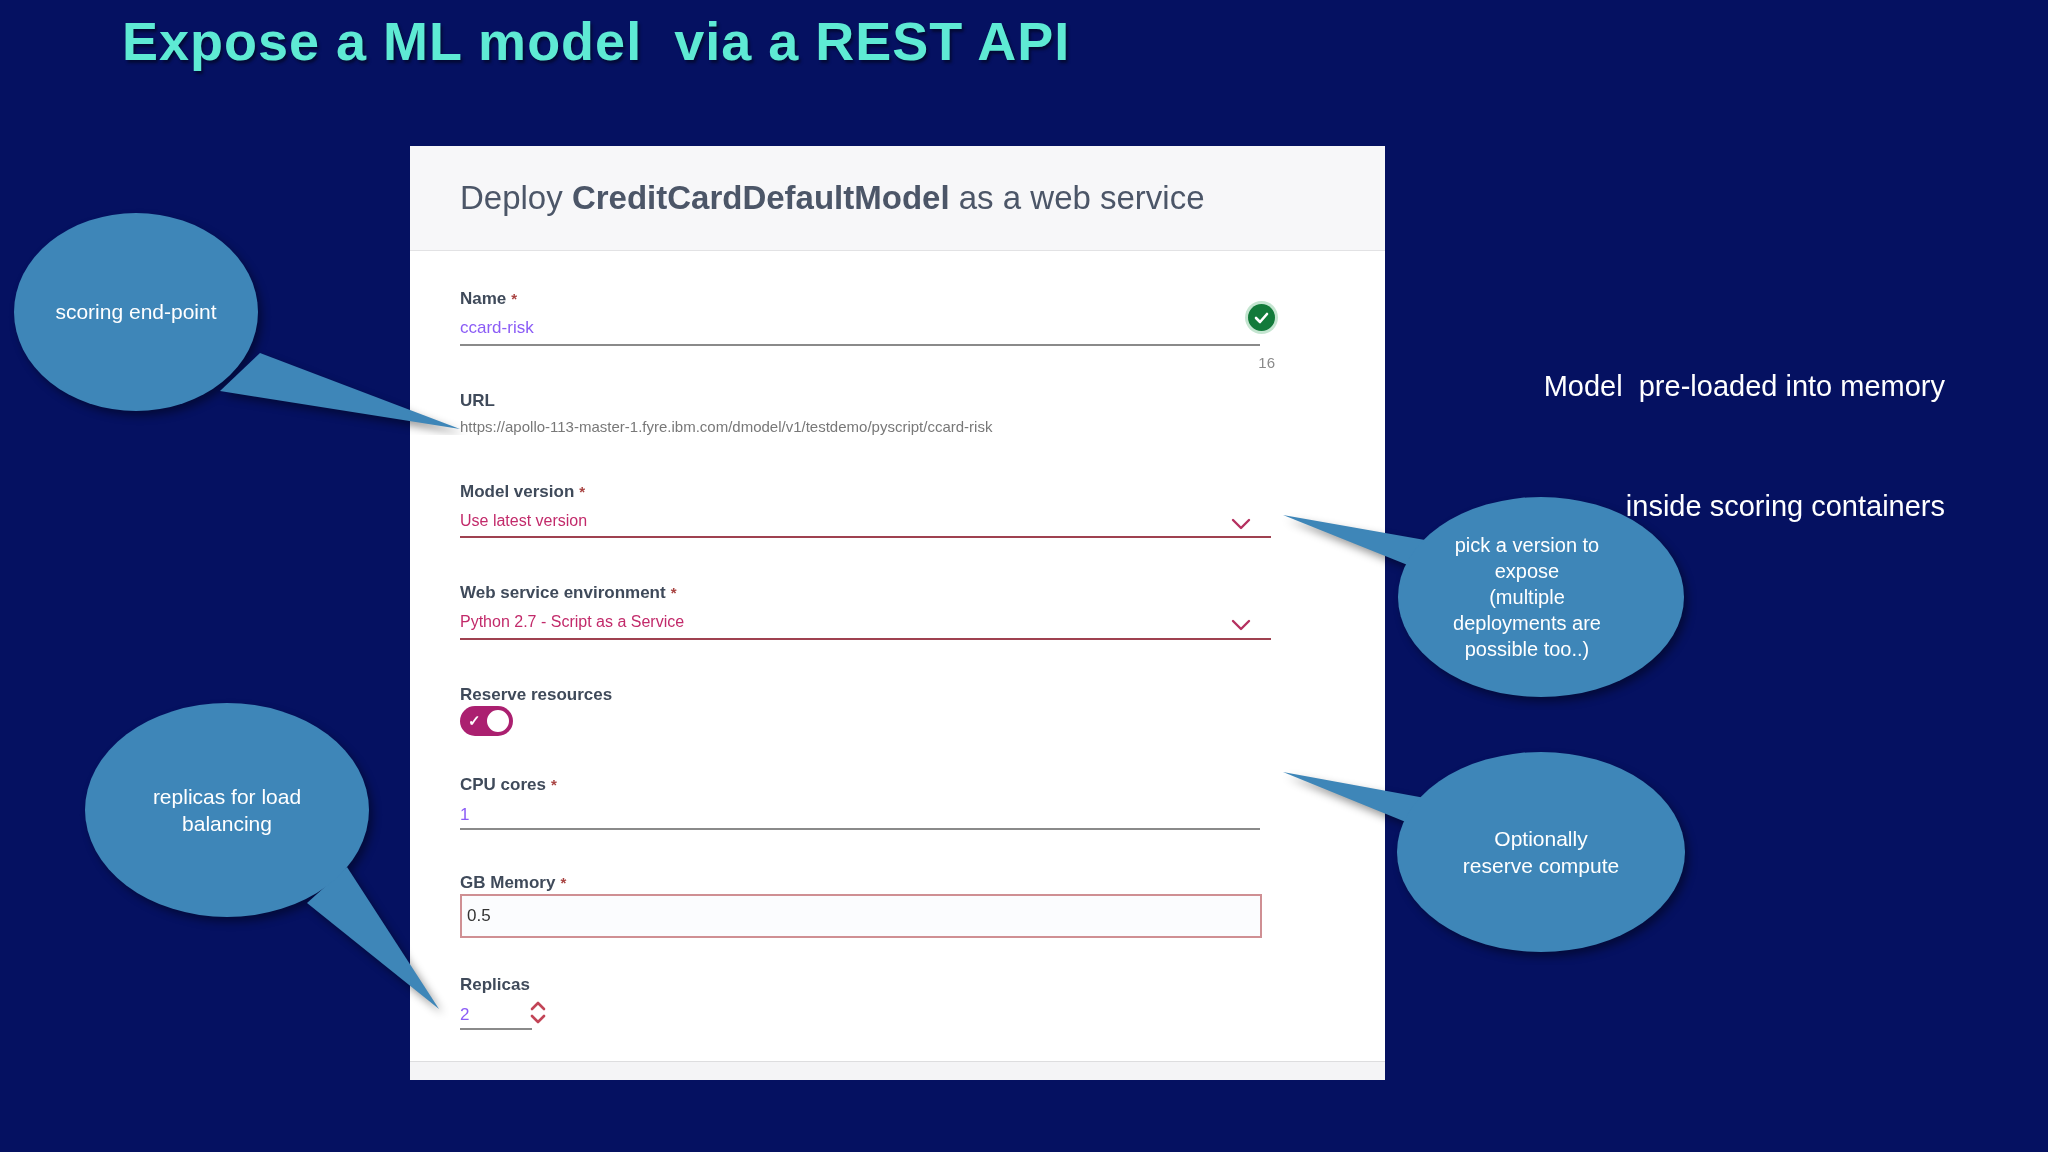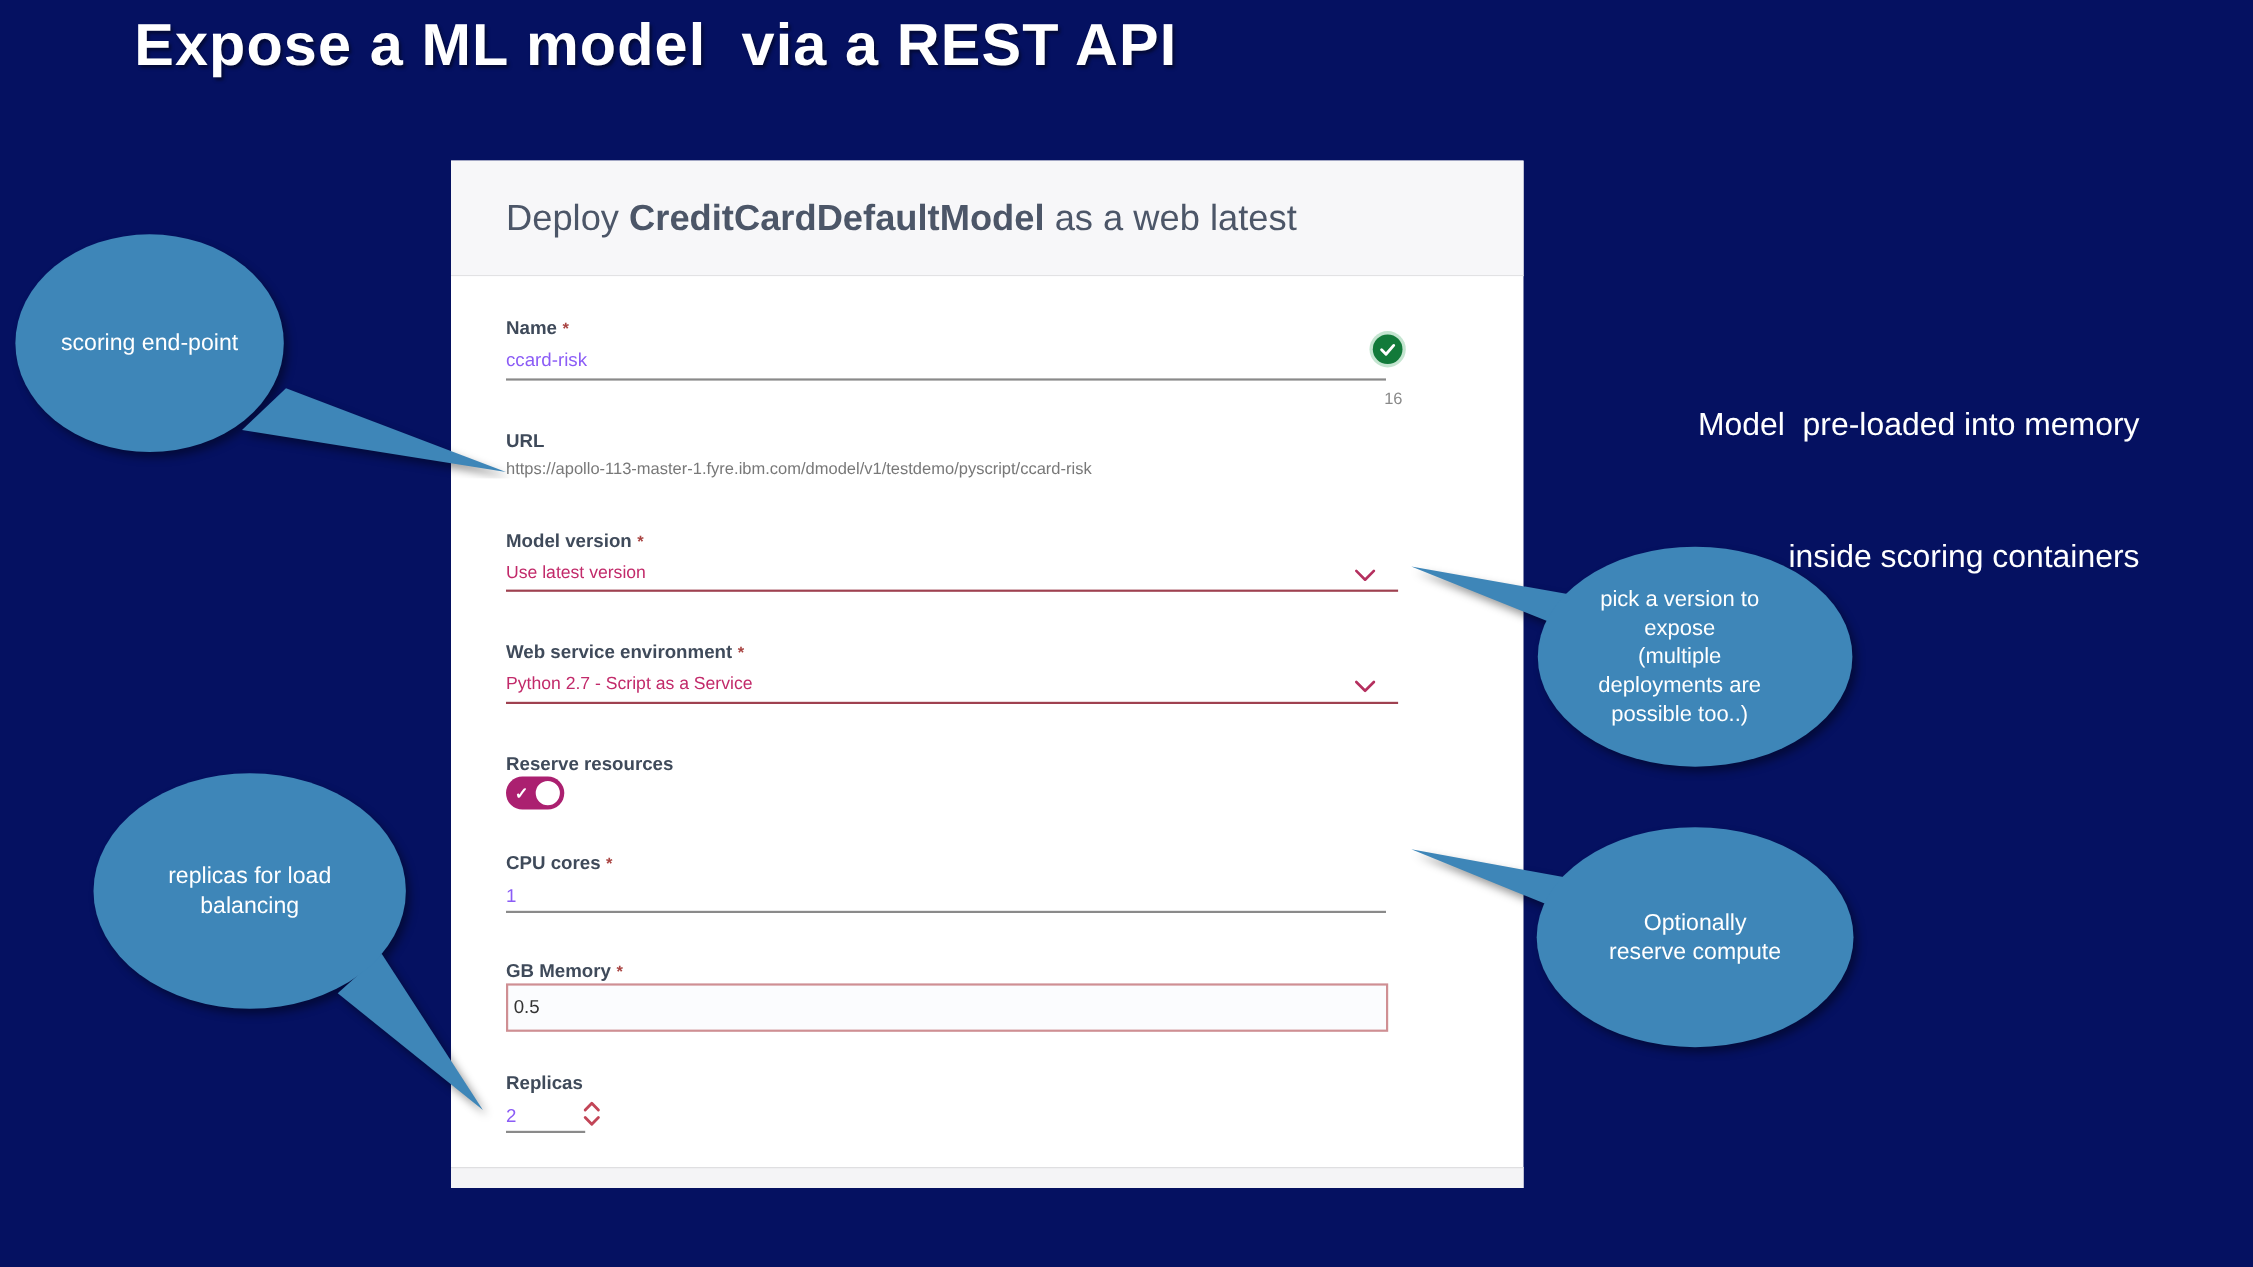--- a/index.html
+++ b/index.html
@@ -7,21 +7,21 @@
   body {
     position:relative;
     background:#051161;
     font-family:"Liberation Sans", sans-serif;
     overflow:hidden;
   }
 
   
   .slide-title {
     position:absolute; left:122px; top:10px;
-    font-size:54px; font-weight:700; color:#ffffff;
+    font-size:54px; font-weight:700; color:#5eead4;
     letter-spacing:1px; white-space:pre-wrap;
     text-shadow:2px 3px 3px rgba(0,0,0,0.45);
   }
 
   
   .note-right {
     position:absolute; left:1415px; top:286px; width:530px;
     color:#ffffff; font-size:29px; line-height:1.38;
     text-align:right; white-space:pre-wrap;
   }
@@ -101,21 +101,21 @@
 
 <div class="note-right">
   <div>Model  pre-loaded into memory</div>
   <div>inside scoring containers</div>
 </div>
 
 <div class="dialog">
 
   <div class="dialog-header">
     <span>
-      <span>Deploy </span><b>CreditCardDefaultModel</b><span> as a web latest</span>
+      <span>Deploy </span><b>CreditCardDefaultModel</b><span> as a web service</span>
     </span>
   </div>
 
   <div class="fld" style="top:143px;">
     <span class="fld-label">Name</span><span class="req">*</span>
   </div>
   <div class="fld" style="top:172px;">
     <span class="fld-value">ccard-risk</span>
     <span class="check-circle" style="top:-14px;">
       <svg width="15" height="12" viewBox="0 0 15 12">

